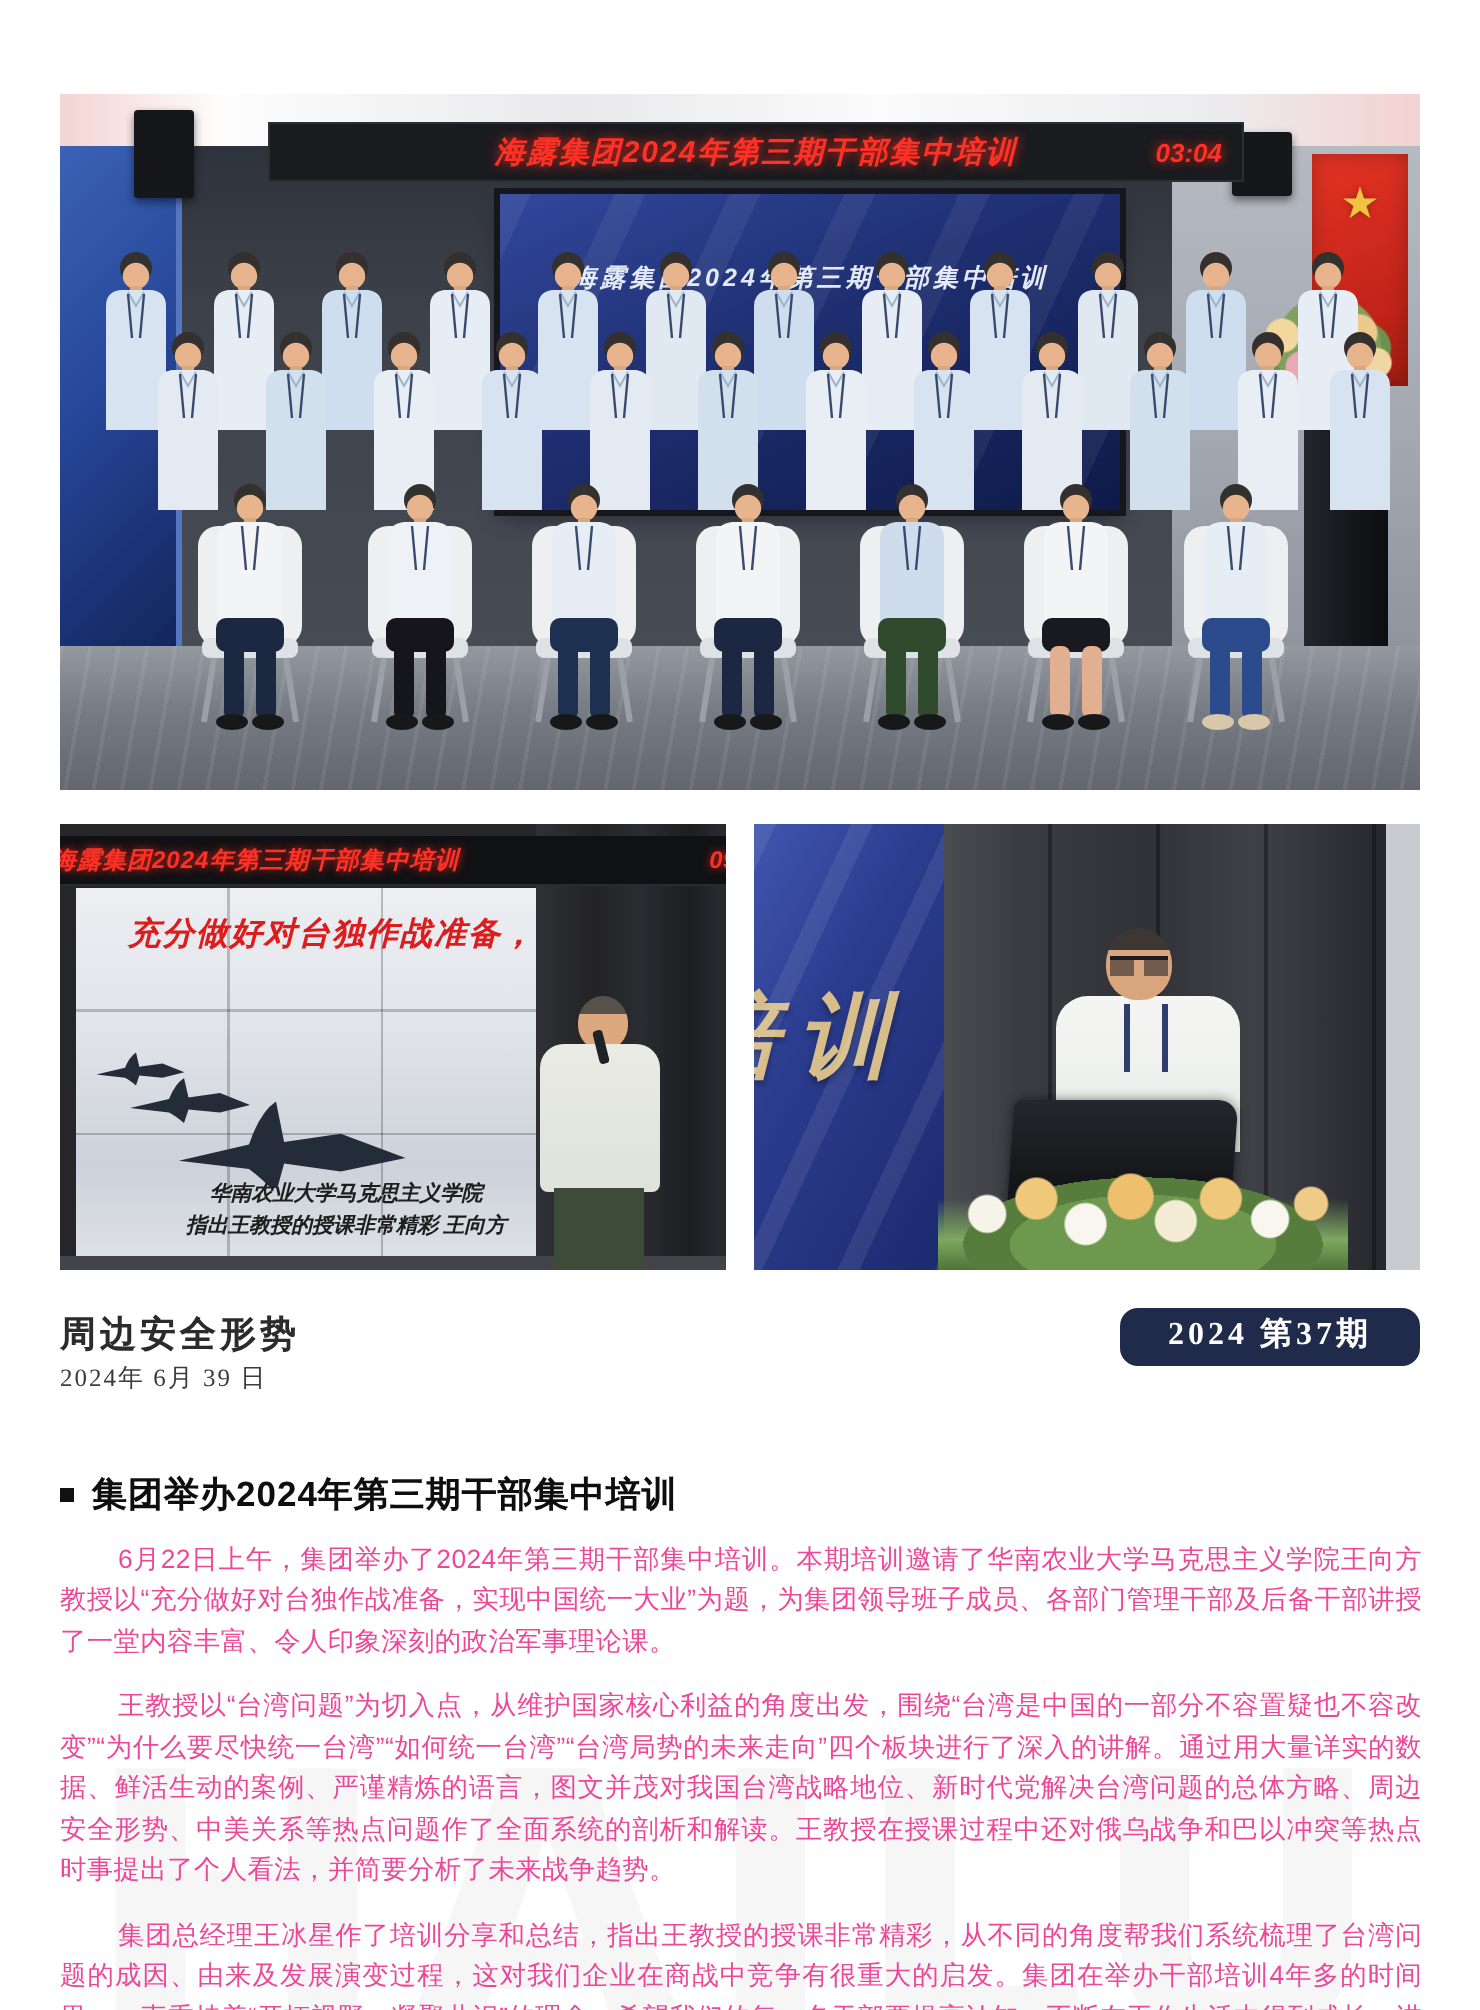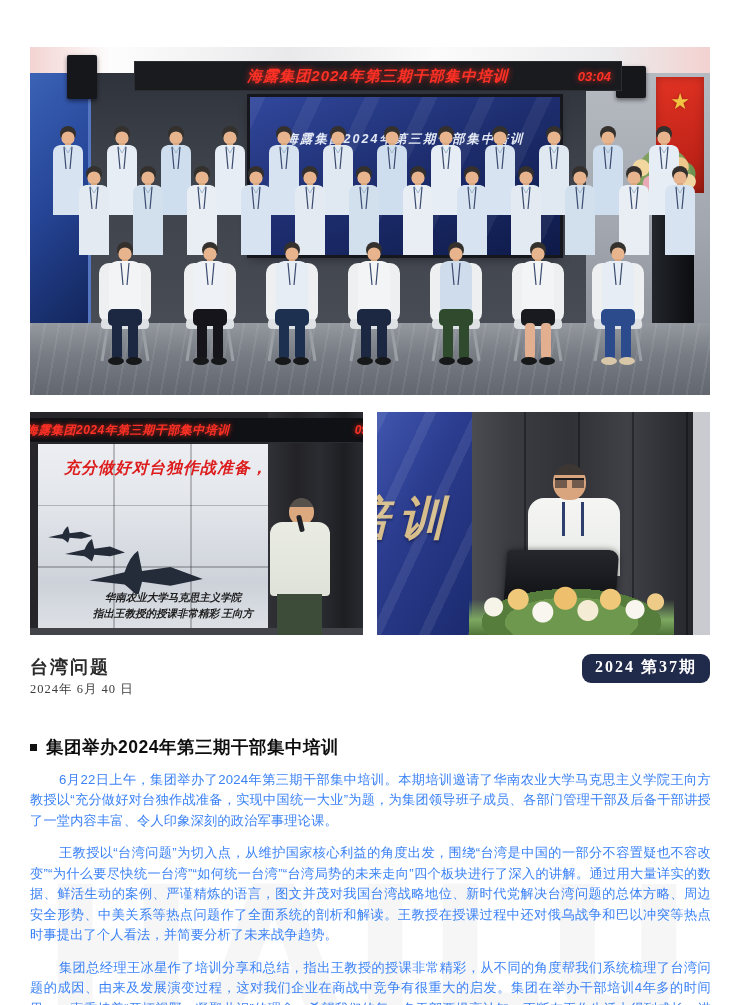--- a/index.html
+++ b/index.html
@@ -135,28 +135,28 @@
       radial-gradient(circle at 91% 35%,#eecb86 0 8px,transparent 9px),
       radial-gradient(ellipse at 50% 75%,#6f984f 0 46%,#567d3c 46% 62%,transparent 62%),
       linear-gradient(180deg,transparent 0 30%,#7da861 70%,#4f7438 100%);
     border-radius:10px 10px 0 0;}
 
   
   .dept{position:absolute;left:30px;top:655px;font-size:18px;font-weight:bold;color:#2b2b2b;
     letter-spacing:2px;z-index:2;}
   .pubdate{position:absolute;left:30px;top:681px;font-size:12.5px;color:#3c3c3c;letter-spacing:1px;z-index:2;}
   .badge{position:absolute;right:30px;top:654px;background:#202b4b;color:#fff;font-size:16px;
-    font-weight:bold;padding:3px 13px 5px;border-radius:9px;letter-spacing:2px;z-index:2;}
+    font-weight:bold;padding:3px 24px 5px;border-radius:9px;letter-spacing:2px;z-index:2;}
 
   
   .headline{position:absolute;left:30px;top:735px;display:flex;align-items:center;z-index:2;}
   .headline .bullet{width:7px;height:7px;background:#111;margin-right:9px;flex:0 0 auto;}
   .headline .htext{font-size:17.5px;font-weight:bold;color:#0e0e0e;letter-spacing:.5px;}
   .body-text{position:absolute;left:30px;top:770px;width:681px;z-index:2;}
-  .body-text p{margin:0 0 12px;font-size:13.2px;line-height:1.55;color:#3b82f6;
+  .body-text p{margin:0 0 12px;font-size:13.2px;line-height:1.55;color:#ec4899;
     text-align:justify;text-indent:2.2em;letter-spacing:.2px;}
 </style>
 </head>
 <body>
 
 <div class="page">
 
   <div class="watermark">HAILU</div>
 
   <div class="photo" id="group-photo">
@@ -322,22 +322,22 @@
       <div class="pp-screen-text">培训</div>
     </div>
     <div class="pp-man-body"></div>
     <div class="pp-lanyard"></div>
     <div class="pp-man-head"></div>
     <div class="pp-glasses"></div>
     <div class="pp-laptop"></div>
     <div class="pp-flowers"></div>
   </div>
 
-  <div class="dept serif">台湾问题</div>
-  <div class="pubdate serif">2024年 6月 40 日</div>
+  <div class="dept serif">周边安全形势</div>
+  <div class="pubdate serif">2024年 6月 39 日</div>
   <div class="badge serif">2024 第37期</div>
 
   <div class="headline">
     <span class="bullet"></span>
     <span class="htext">集团举办2024年第三期干部集中培训</span>
   </div>
   <div class="body-text">
     <p>6月22日上午，集团举办了2024年第三期干部集中培训。本期培训邀请了华南农业大学马克思主义学院王向方教授以“充分做好对台独作战准备，实现中国统一大业”为题，为集团领导班子成员、各部门管理干部及后备干部讲授了一堂内容丰富、令人印象深刻的政治军事理论课。</p>
     <p>王教授以“台湾问题”为切入点，从维护国家核心利益的角度出发，围绕“台湾是中国的一部分不容置疑也不容改变”“为什么要尽快统一台湾”“如何统一台湾”“台湾局势的未来走向”四个板块进行了深入的讲解。通过用大量详实的数据、鲜活生动的案例、严谨精炼的语言，图文并茂对我国台湾战略地位、新时代党解决台湾问题的总体方略、周边安全形势、中美关系等热点问题作了全面系统的剖析和解读。王教授在授课过程中还对俄乌战争和巴以冲突等热点时事提出了个人看法，并简要分析了未来战争趋势。</p>
     <p>集团总经理王冰星作了培训分享和总结，指出王教授的授课非常精彩，从不同的角度帮我们系统梳理了台湾问题的成因、由来及发展演变过程，这对我们企业在商战中竞争有很重大的启发。集团在举办干部培训4年多的时间里，一直秉持着“开拓视野、凝聚共识”的理念，希望我们的每一名干部要提高认知，不断在工作生活中得到成长，进一步提升推动高质量发展本领，为企业发展目标贡献更大力量。</p>

